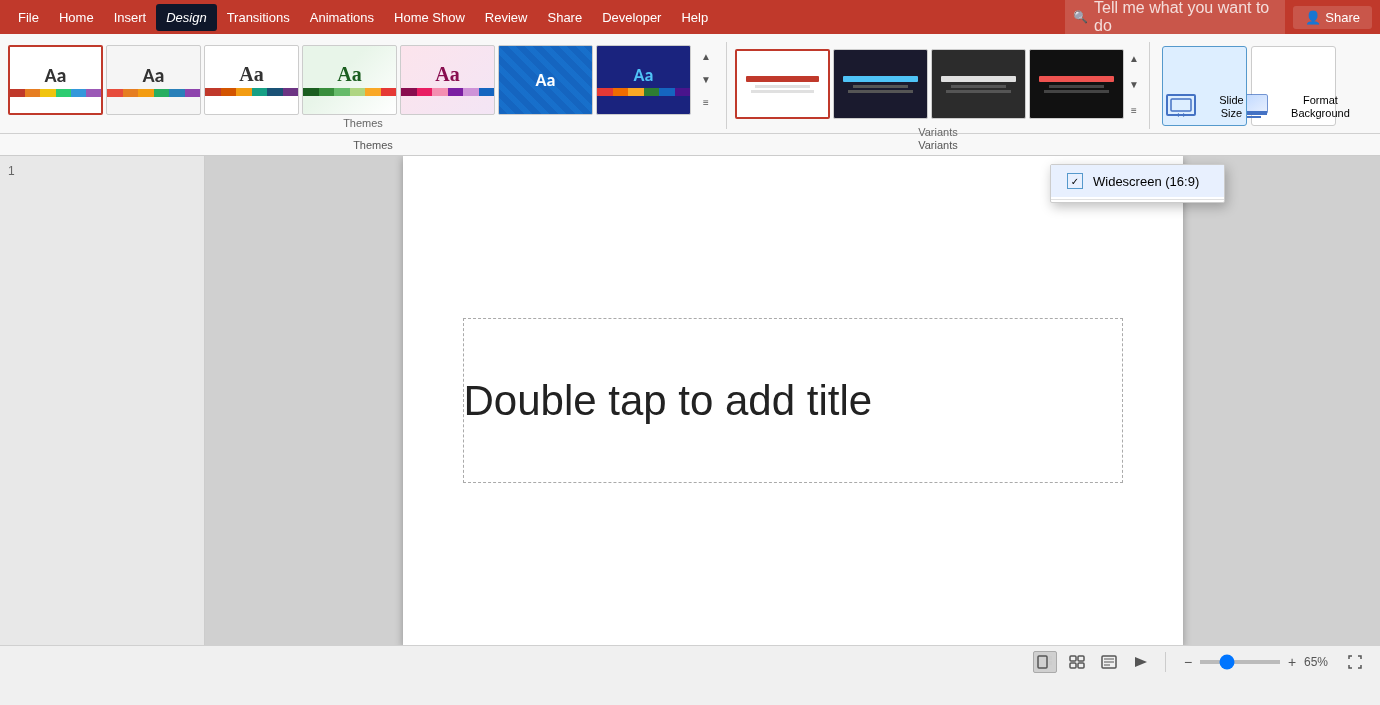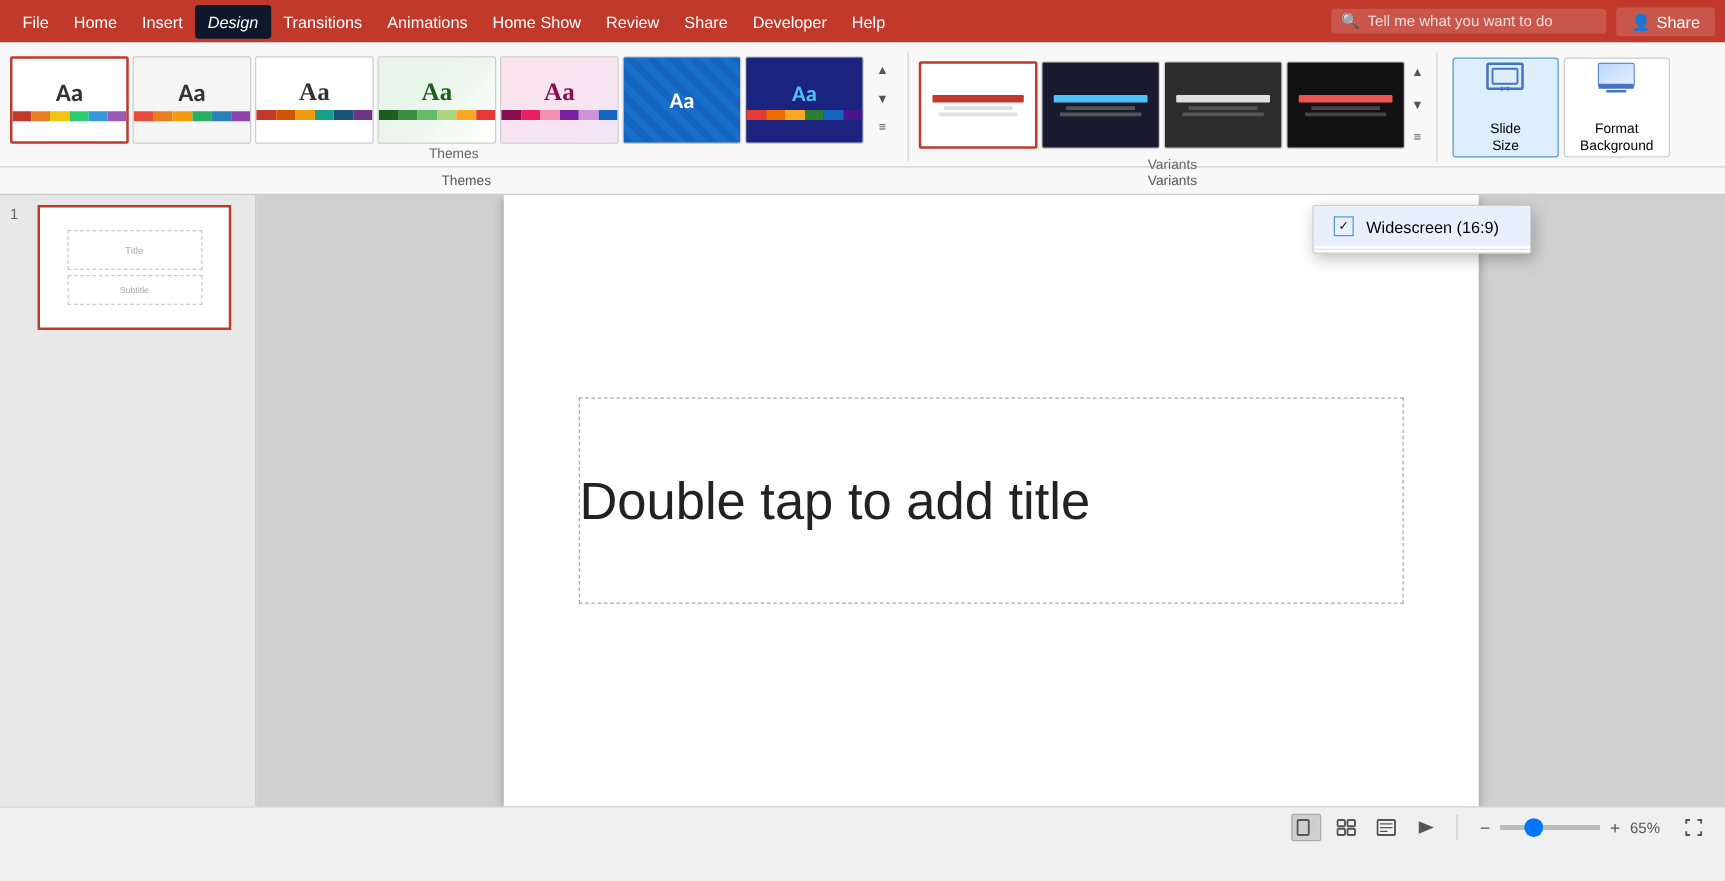--- a/index.html
+++ b/index.html
@@ -116,22 +116,22 @@
       flex-shrink: 0;
     }
     .customize-btn {
       width: 85px;
       height: 80px;
       background: white;
       border: 1px solid #ccc;
       cursor: pointer;
       border-radius: 3px;
       display: flex;
-      flex-direction: column;
-      align-items: center;
+      flex-direction: row;
+      align-items: flex-end;
       justify-content: center;
       font-size: 11px;
       text-align: center;
       gap: 22px;
       padding: 4px;
     }
 
     .customize-btn.active { background: #ddeeff; border-color: #5599cc; }
 
     .btn-icon {
@@ -367,21 +367,21 @@
   <div class="menu-item">Transitions</div>
   <div class="menu-item">Animations</div>
   <div class="menu-item">Home Show</div>
   <div class="menu-item">Review</div>
   <div class="menu-item">Share</div>
   <div class="menu-item">Developer</div>
   <div class="menu-item">Help</div>
   <div class="menu-right">
     <div class="search-box">
       <span>🔍</span>
-      <span style="opacity:0.8; font-size:12px;">Tell me what you want to do</span>
+      <span style="opacity:0.8; font-size:16px;">Tell me what you want to do</span>
     </div>
     <button class="share-btn">
       <span>👤</span>
       <span>Share</span>
     </button>
   </div>
 </div>
 
 <div class="ribbon-content">
 
@@ -561,31 +561,20 @@
   <div style="flex: 0 0 400px; display:flex; justify-content:center;">
     <span class="section-label">Variants</span>
   </div>
 </div>
 
 <div class="main-area">
 
   <div class="slide-panel">
     <div class="slide-thumbnail-wrapper">
       <span class="slide-number">1</span>
-      <div class="slide-thumbnail">
-
-        <div style="width:100%; height:100%; display:flex; flex-direction:column; align-items:center; justify-content:center; padding:8px; gap:4px;">
-          <div style="width:80%; height:40%; border:1px dashed #ccc; display:flex; align-items:center; justify-content:center;">
-            <span style="font-size:8px; color:#aaa;">Title</span>
-          </div>
-          <div style="width:80%; height:30%; border:1px dashed #ccc; display:flex; align-items:center; justify-content:center;">
-            <span style="font-size:7px; color:#aaa;">Subtitle</span>
-          </div>
-        </div>
-      </div>
     </div>
   </div>
 
   <div class="canvas-area">
     <div class="slide-canvas">
       <div class="title-placeholder">
         <span class="title-text">Double tap to add title</span>
       </div>
     </div>
   </div>

